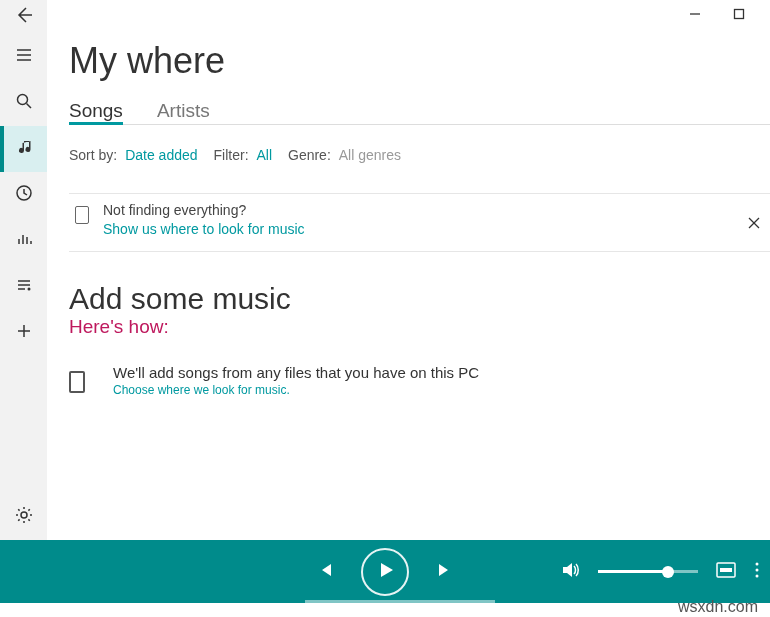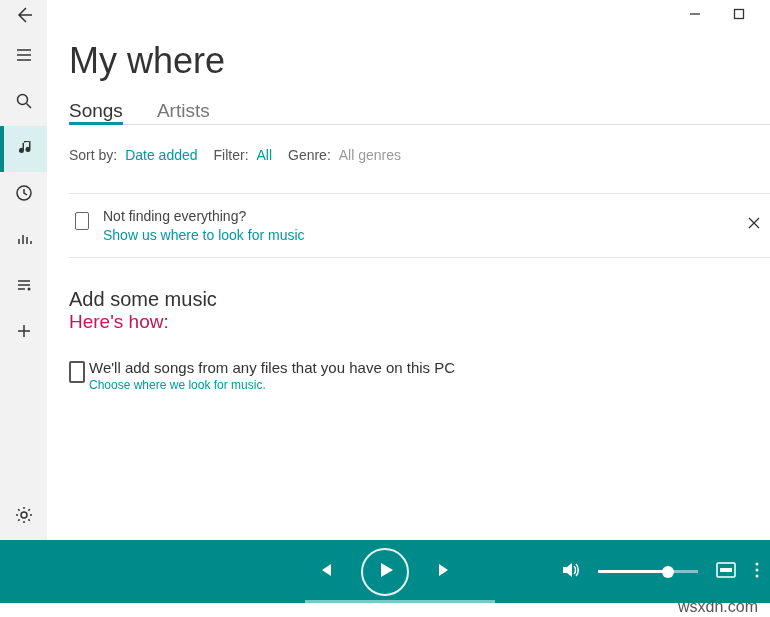--- a/index.html
+++ b/index.html
@@ -90,21 +90,21 @@
     }
     .filter-label { color: #555; }
     .filter-value { color: #0099a0; cursor: pointer; margin-left: 4px; }
     .filter-muted { color: #999; margin-left: 4px; }
     
     .notice {
       margin-top: 30px;
       margin-right: 0;
       border-top: 1px solid #e6e6e6;
       border-bottom: 1px solid #e6e6e6;
-      padding: 14px 40px 14px 6px;
+      padding: 8px 40px 14px 6px;
       display: flex;
       align-items: flex-start;
       gap: 14px;
       position: relative;
     }
     .notice-icon {
       width: 14px; height: 18px;
       border: 1.5px solid #666;
       border-radius: 2px;
       margin-top: 4px;
@@ -116,33 +116,33 @@
       position: absolute;
       right: 8px;
       top: 22px;
       cursor: pointer;
       width: 16px; height: 16px;
       display: flex; align-items: center; justify-content: center;
     }
     
     .add-section { margin-top: 30px; }
     .add-title {
-      font-size: 20px;
+      font-size: 30px;
       font-weight: 400;
       color: #333;
     }
     .add-sub {
       font-size: 19px;
       color: #be185d;
     }
     .add-row {
       margin-top: 26px;
       display: flex;
-      gap: 4px;
-      align-items: flex-start;
+      gap: 28px;
+      align-items: center;
     }
     .add-row-icon {
       width: 16px; height: 22px;
       border: 2px solid #555;
       border-radius: 2px;
       margin-top: 2px;
       flex-shrink: 0;
     }
     .add-row-body .add-text { font-size: 15px; color: #333; }
     .add-row-body .add-link { font-size: 12px; color: #0099a0; cursor: pointer; margin-top: 2px; }

